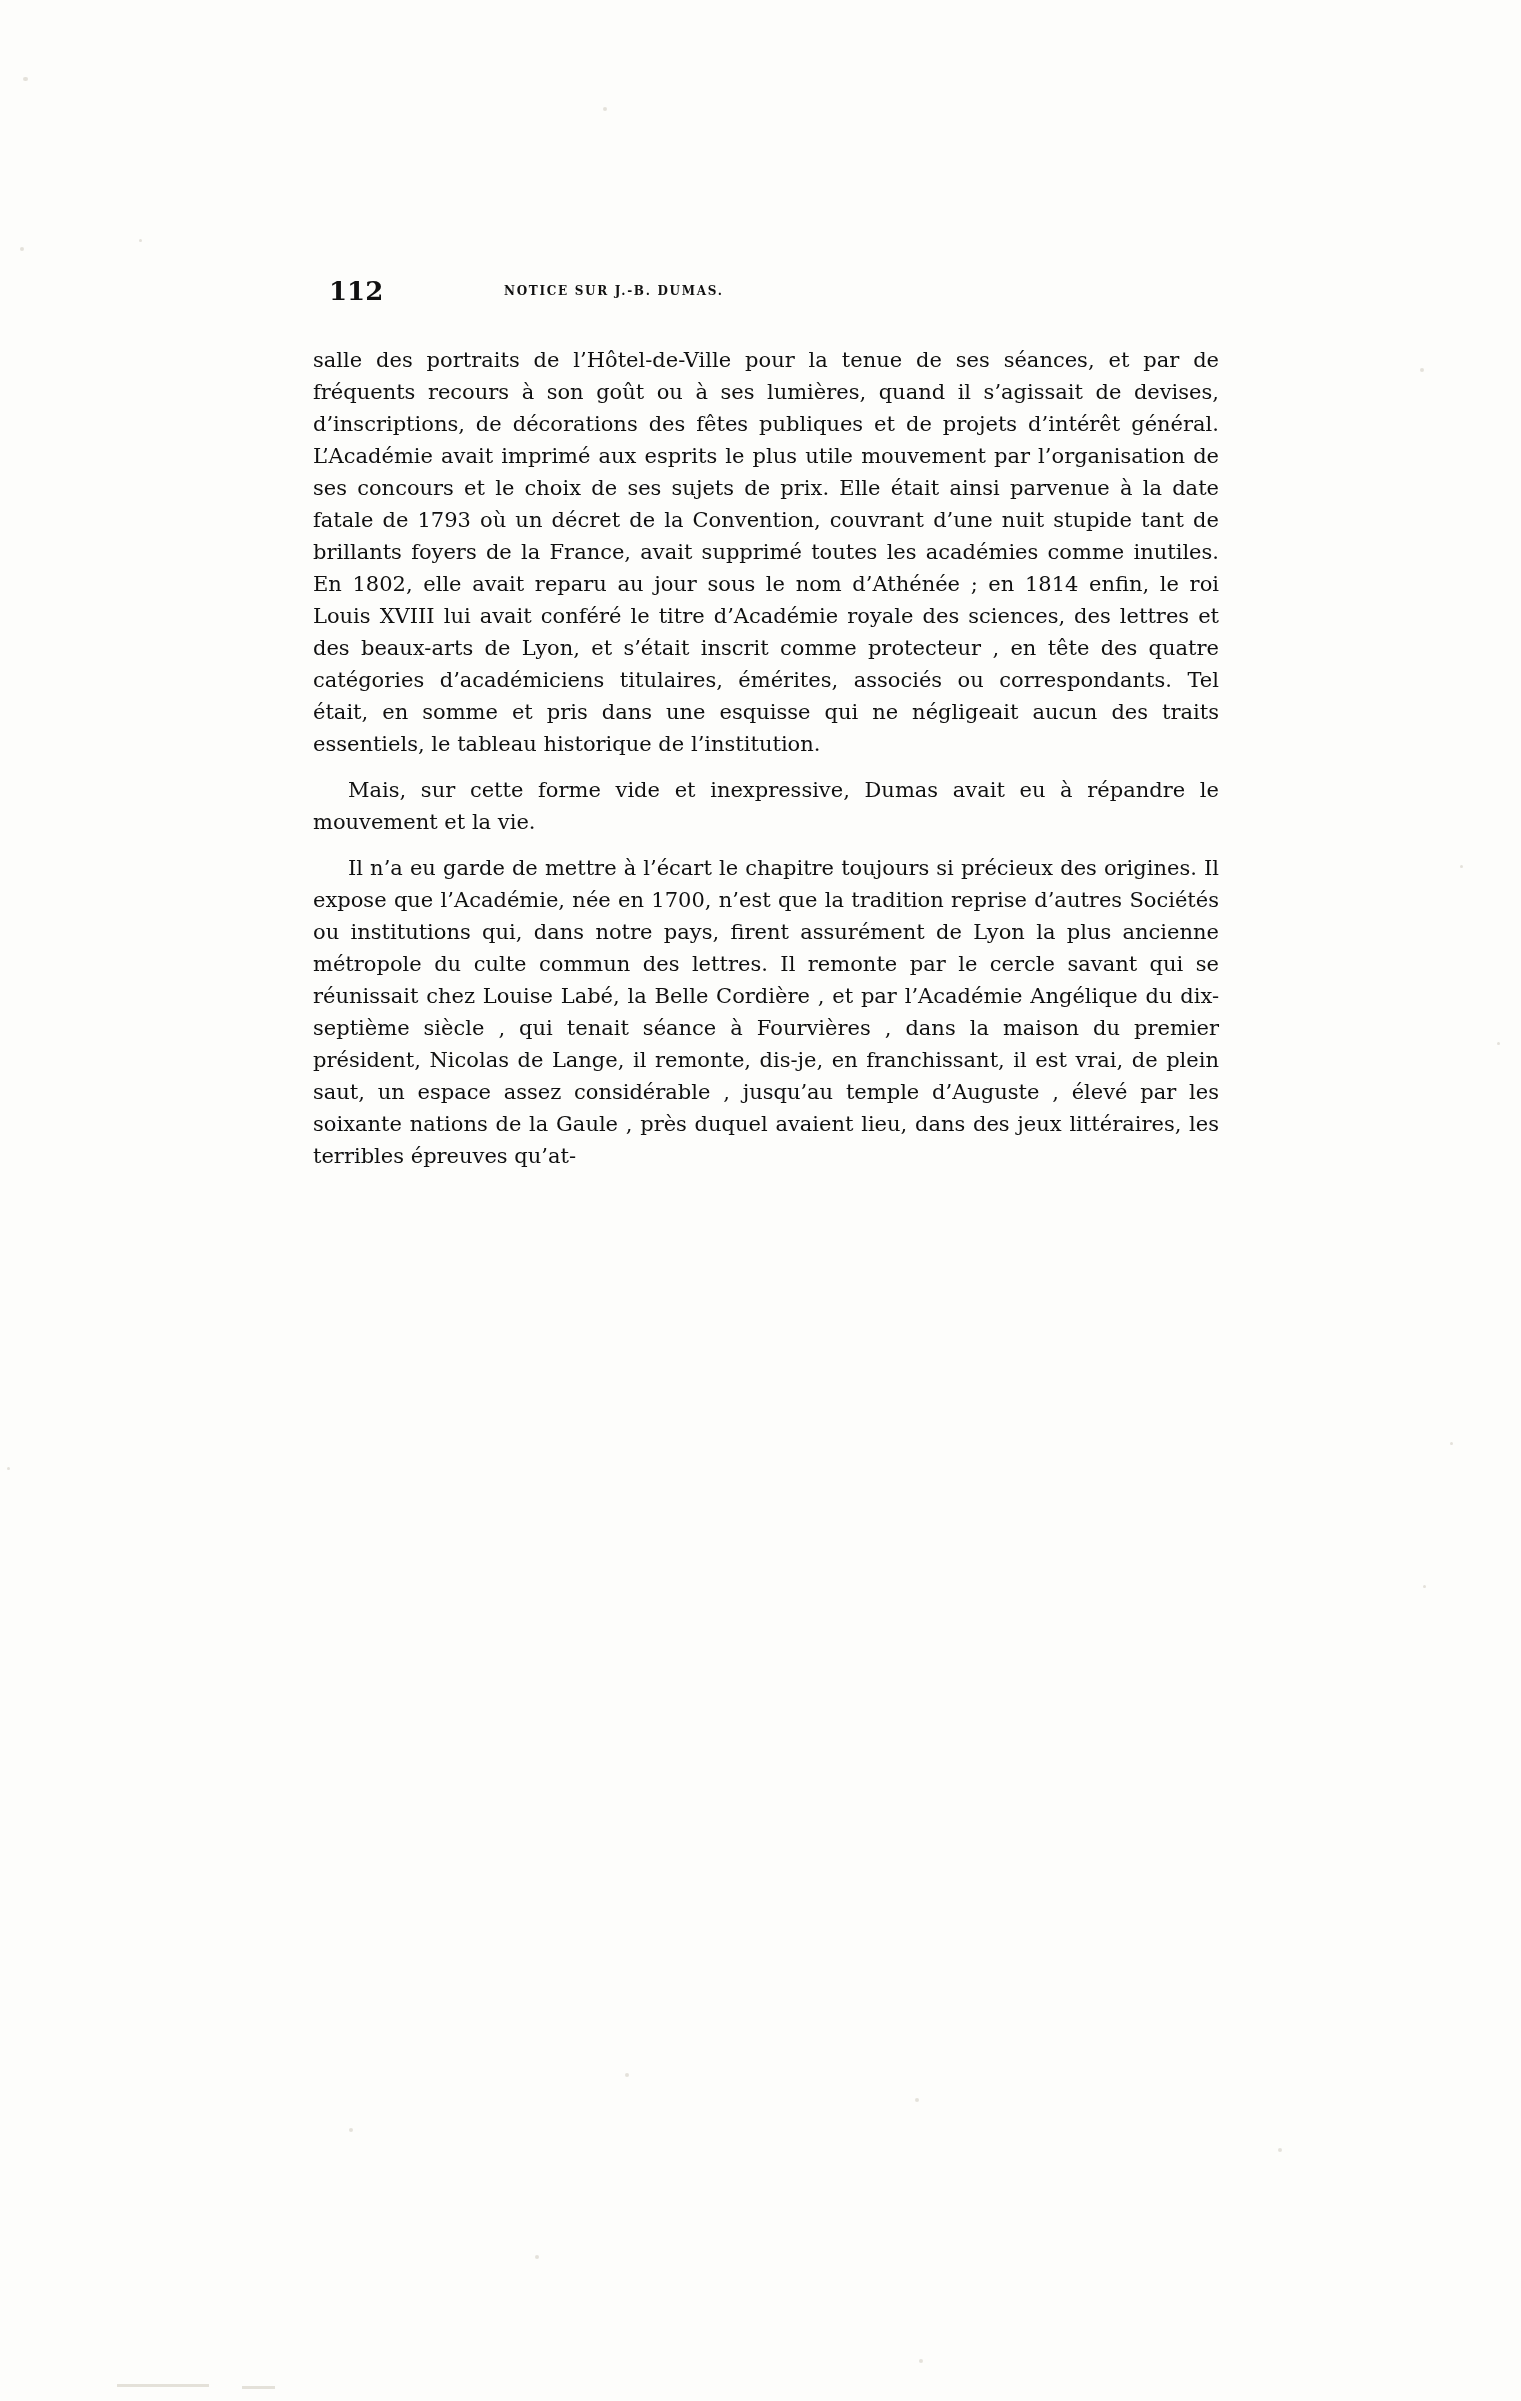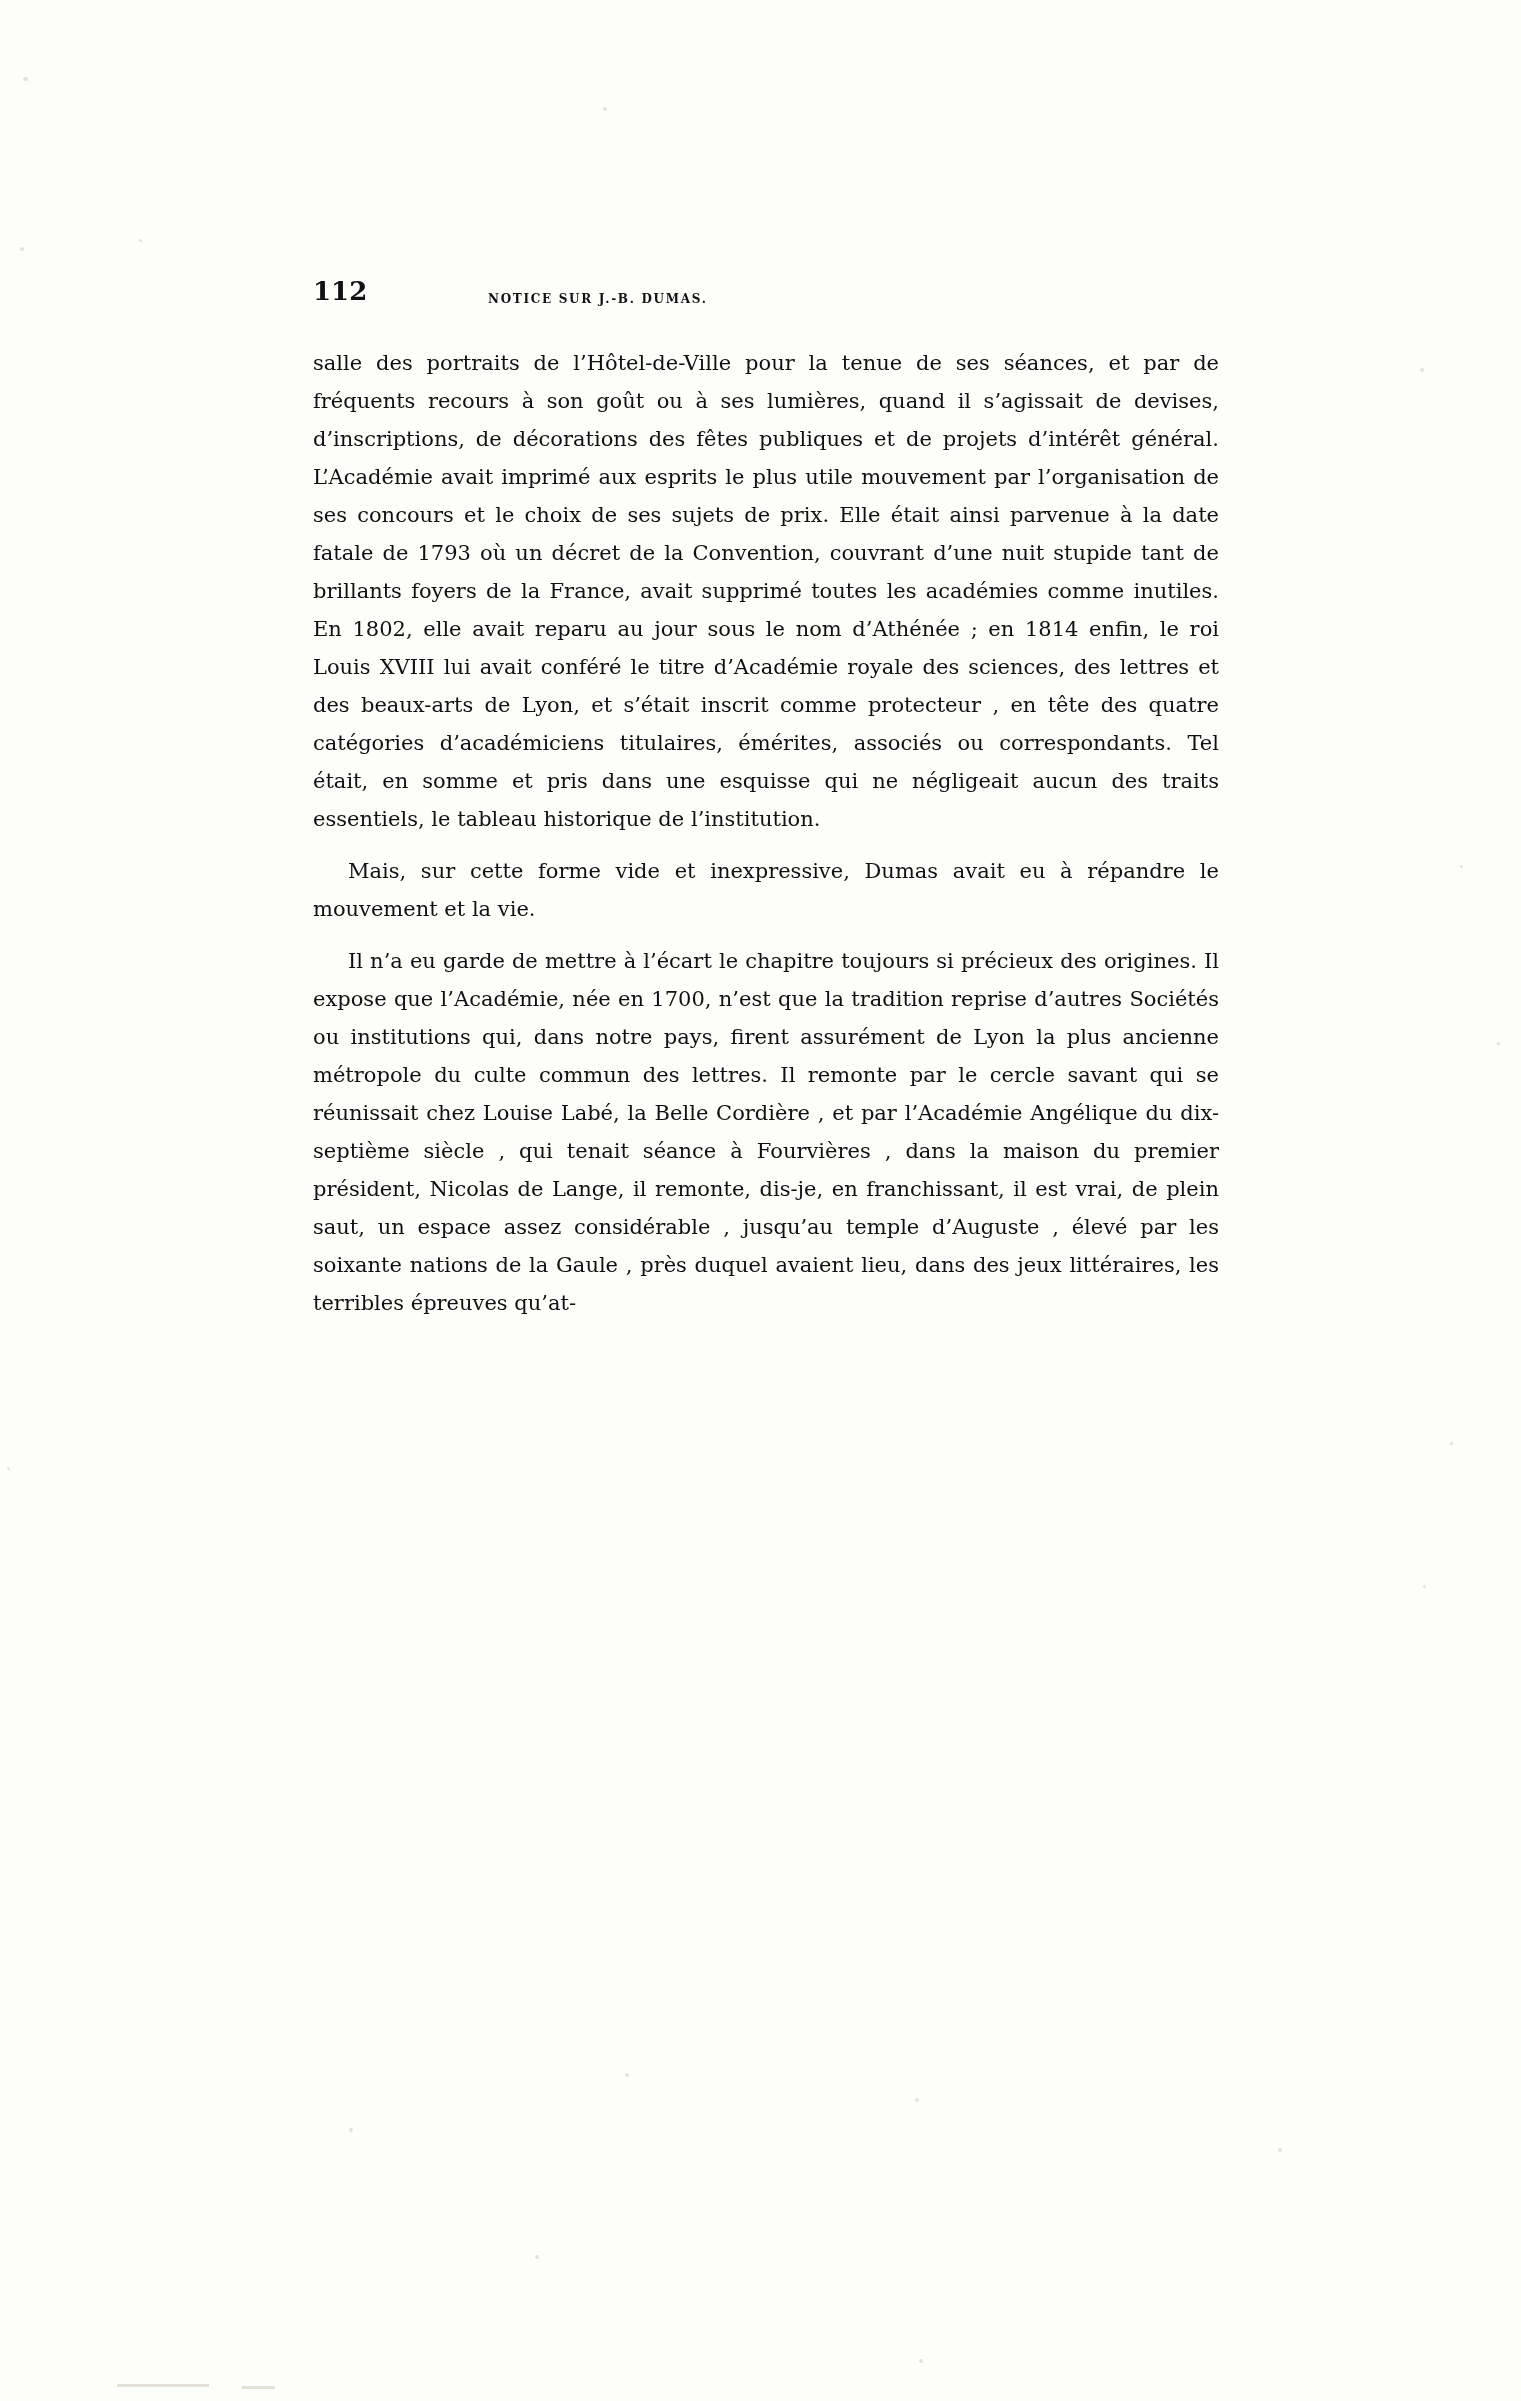--- a/index.html
+++ b/index.html
@@ -23,22 +23,23 @@
     background: #fdfdfb;
   }
   .content {
     position: absolute;
     left: 313px;
     top: 276px;
     width: 906px;
   }
   .header-row {
     display: flex;
-    align-items: flex-end;
+    align-items: center;
     margin-bottom: 38px;
+    margin-left: 16px;
   }
   .folio {
     font-family: "DejaVu Serif", serif;
     font-weight: bold;
     font-size: 26px;
     letter-spacing: 0px;
     width: 150px;
     color: #111;
   }
   .running-head {
@@ -47,21 +48,21 @@
     font-size: 12px;
     letter-spacing: 1.7px;
     color: #111;
     text-transform: uppercase;
     flex: 1;
     text-align: left;
     padding-left: 25px;
   }
   .para {
     font-size: 21px;
-    line-height: 38px;
+    line-height: 32px;
     text-align: justify;
     text-justify: inter-word;
     margin: 0;
     color: #101010;
     hyphens: none;
   }
   .para.indent {
     text-indent: 35px;
   }
   .para + .para {

